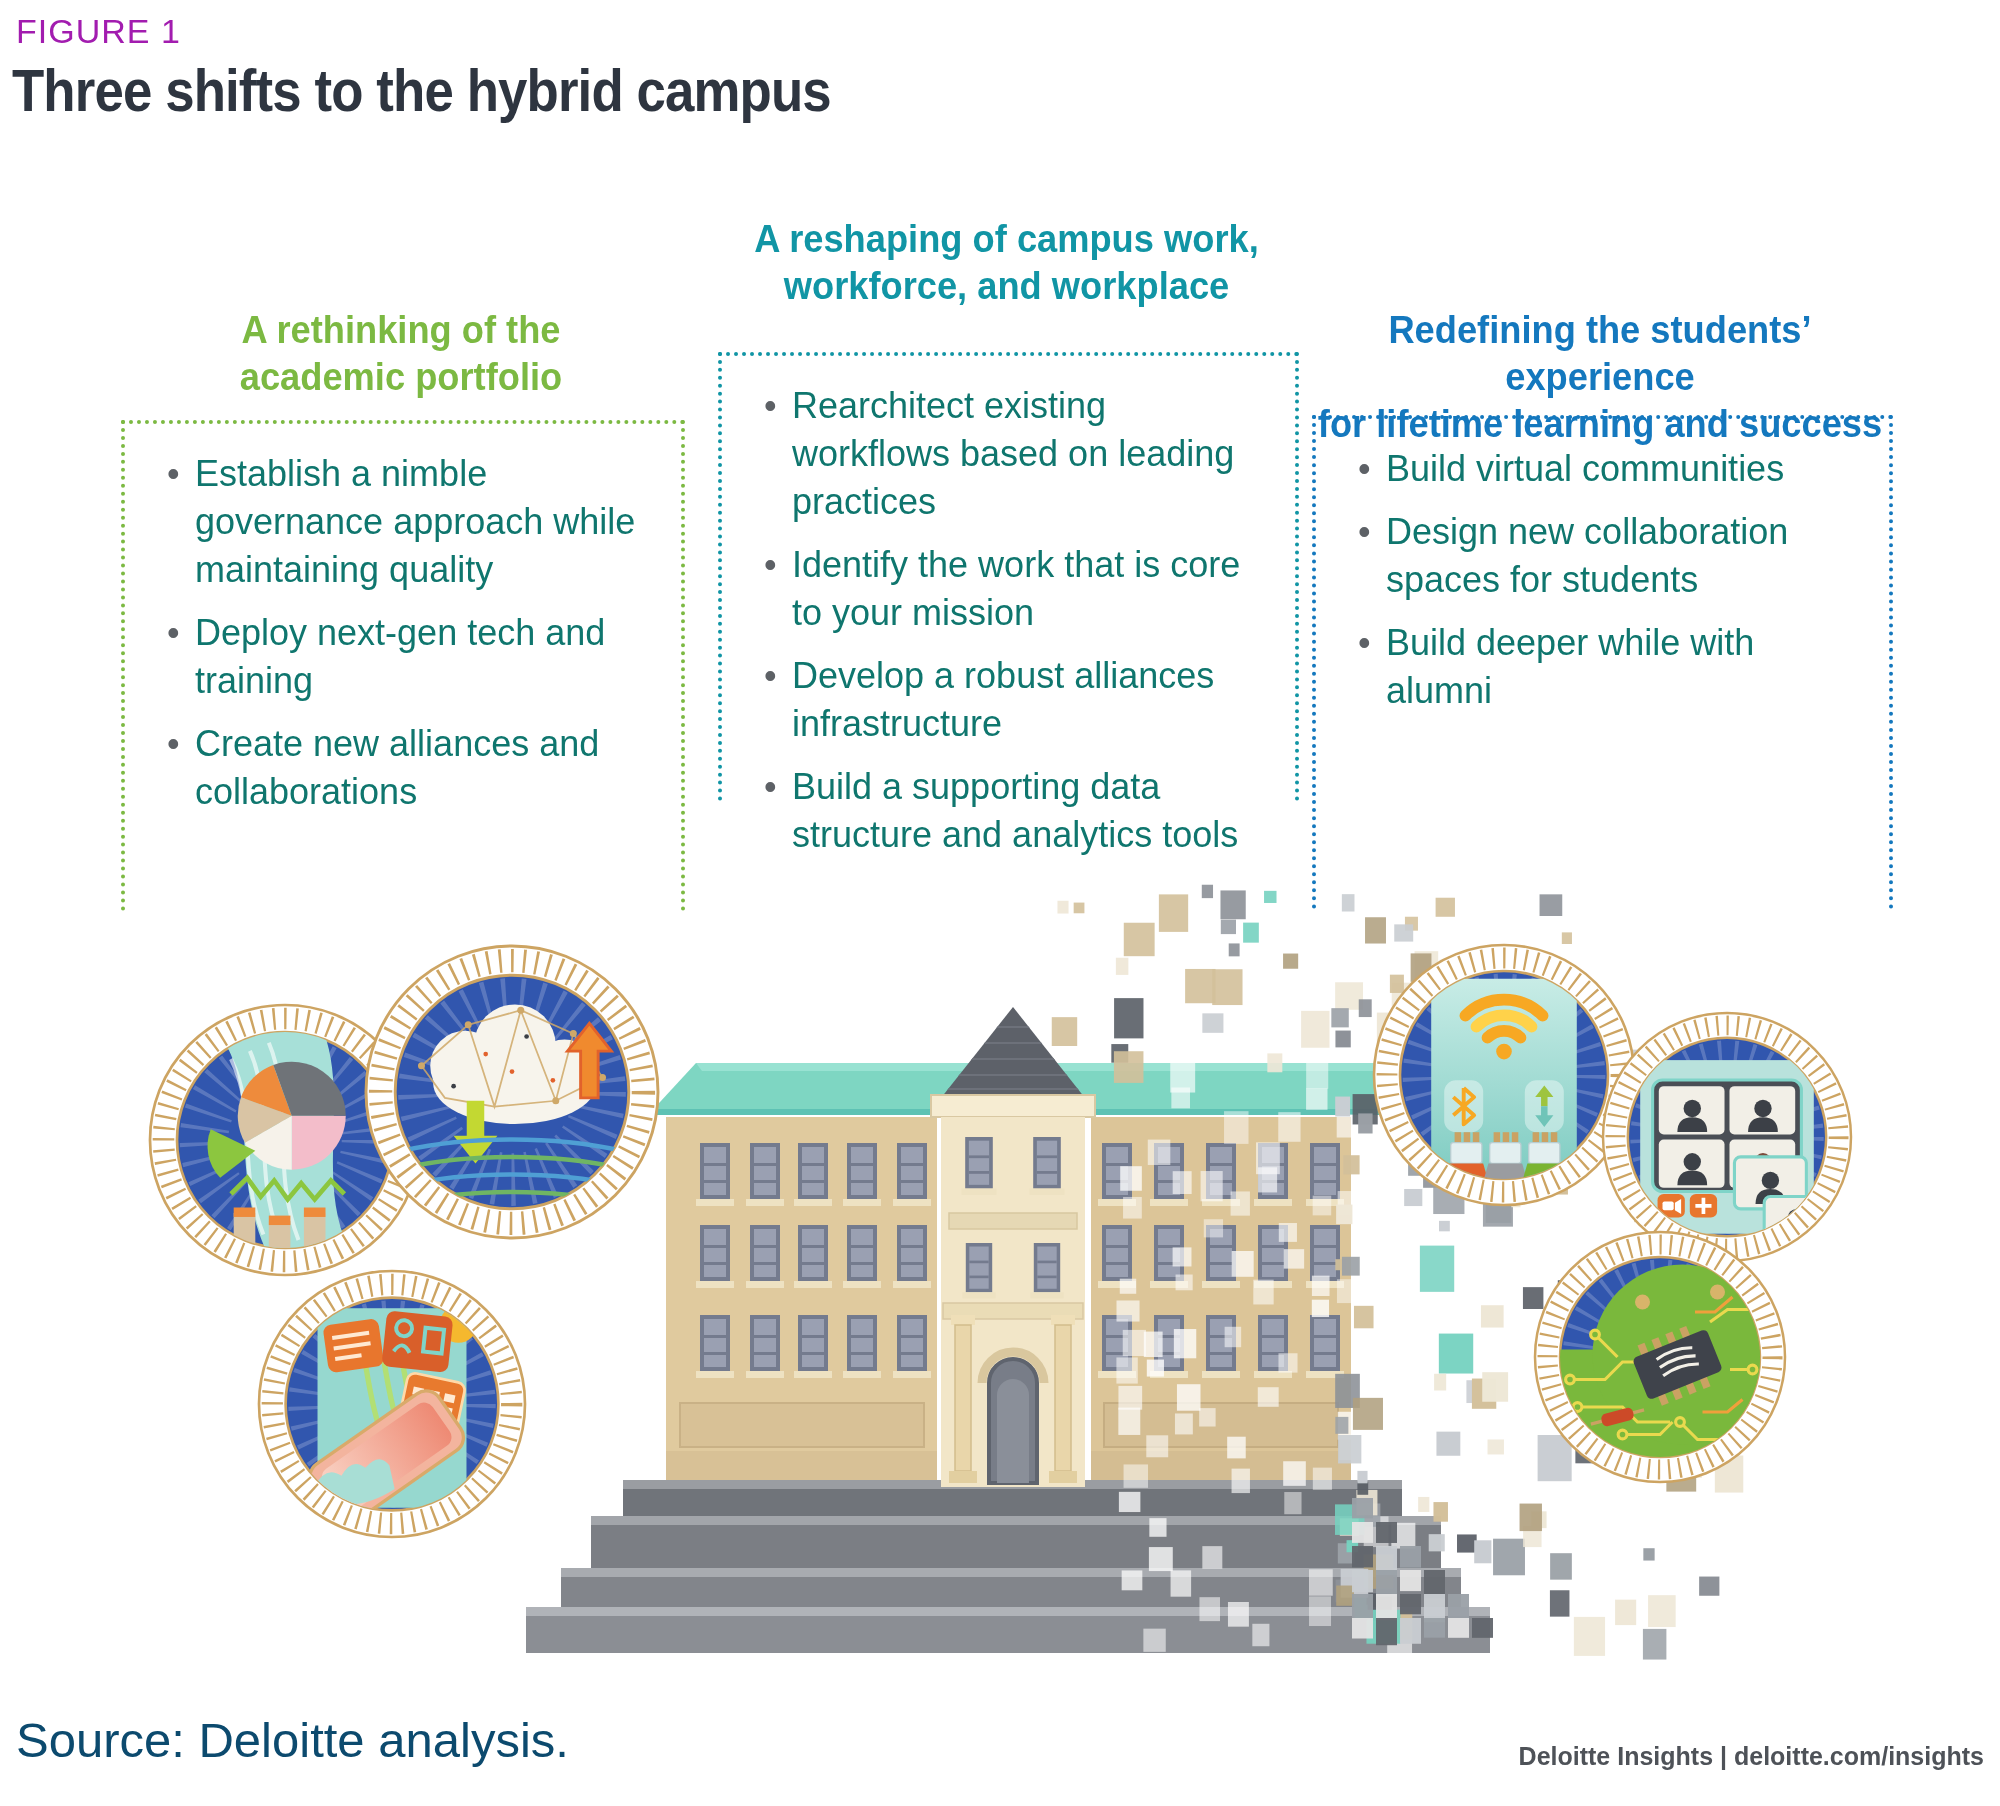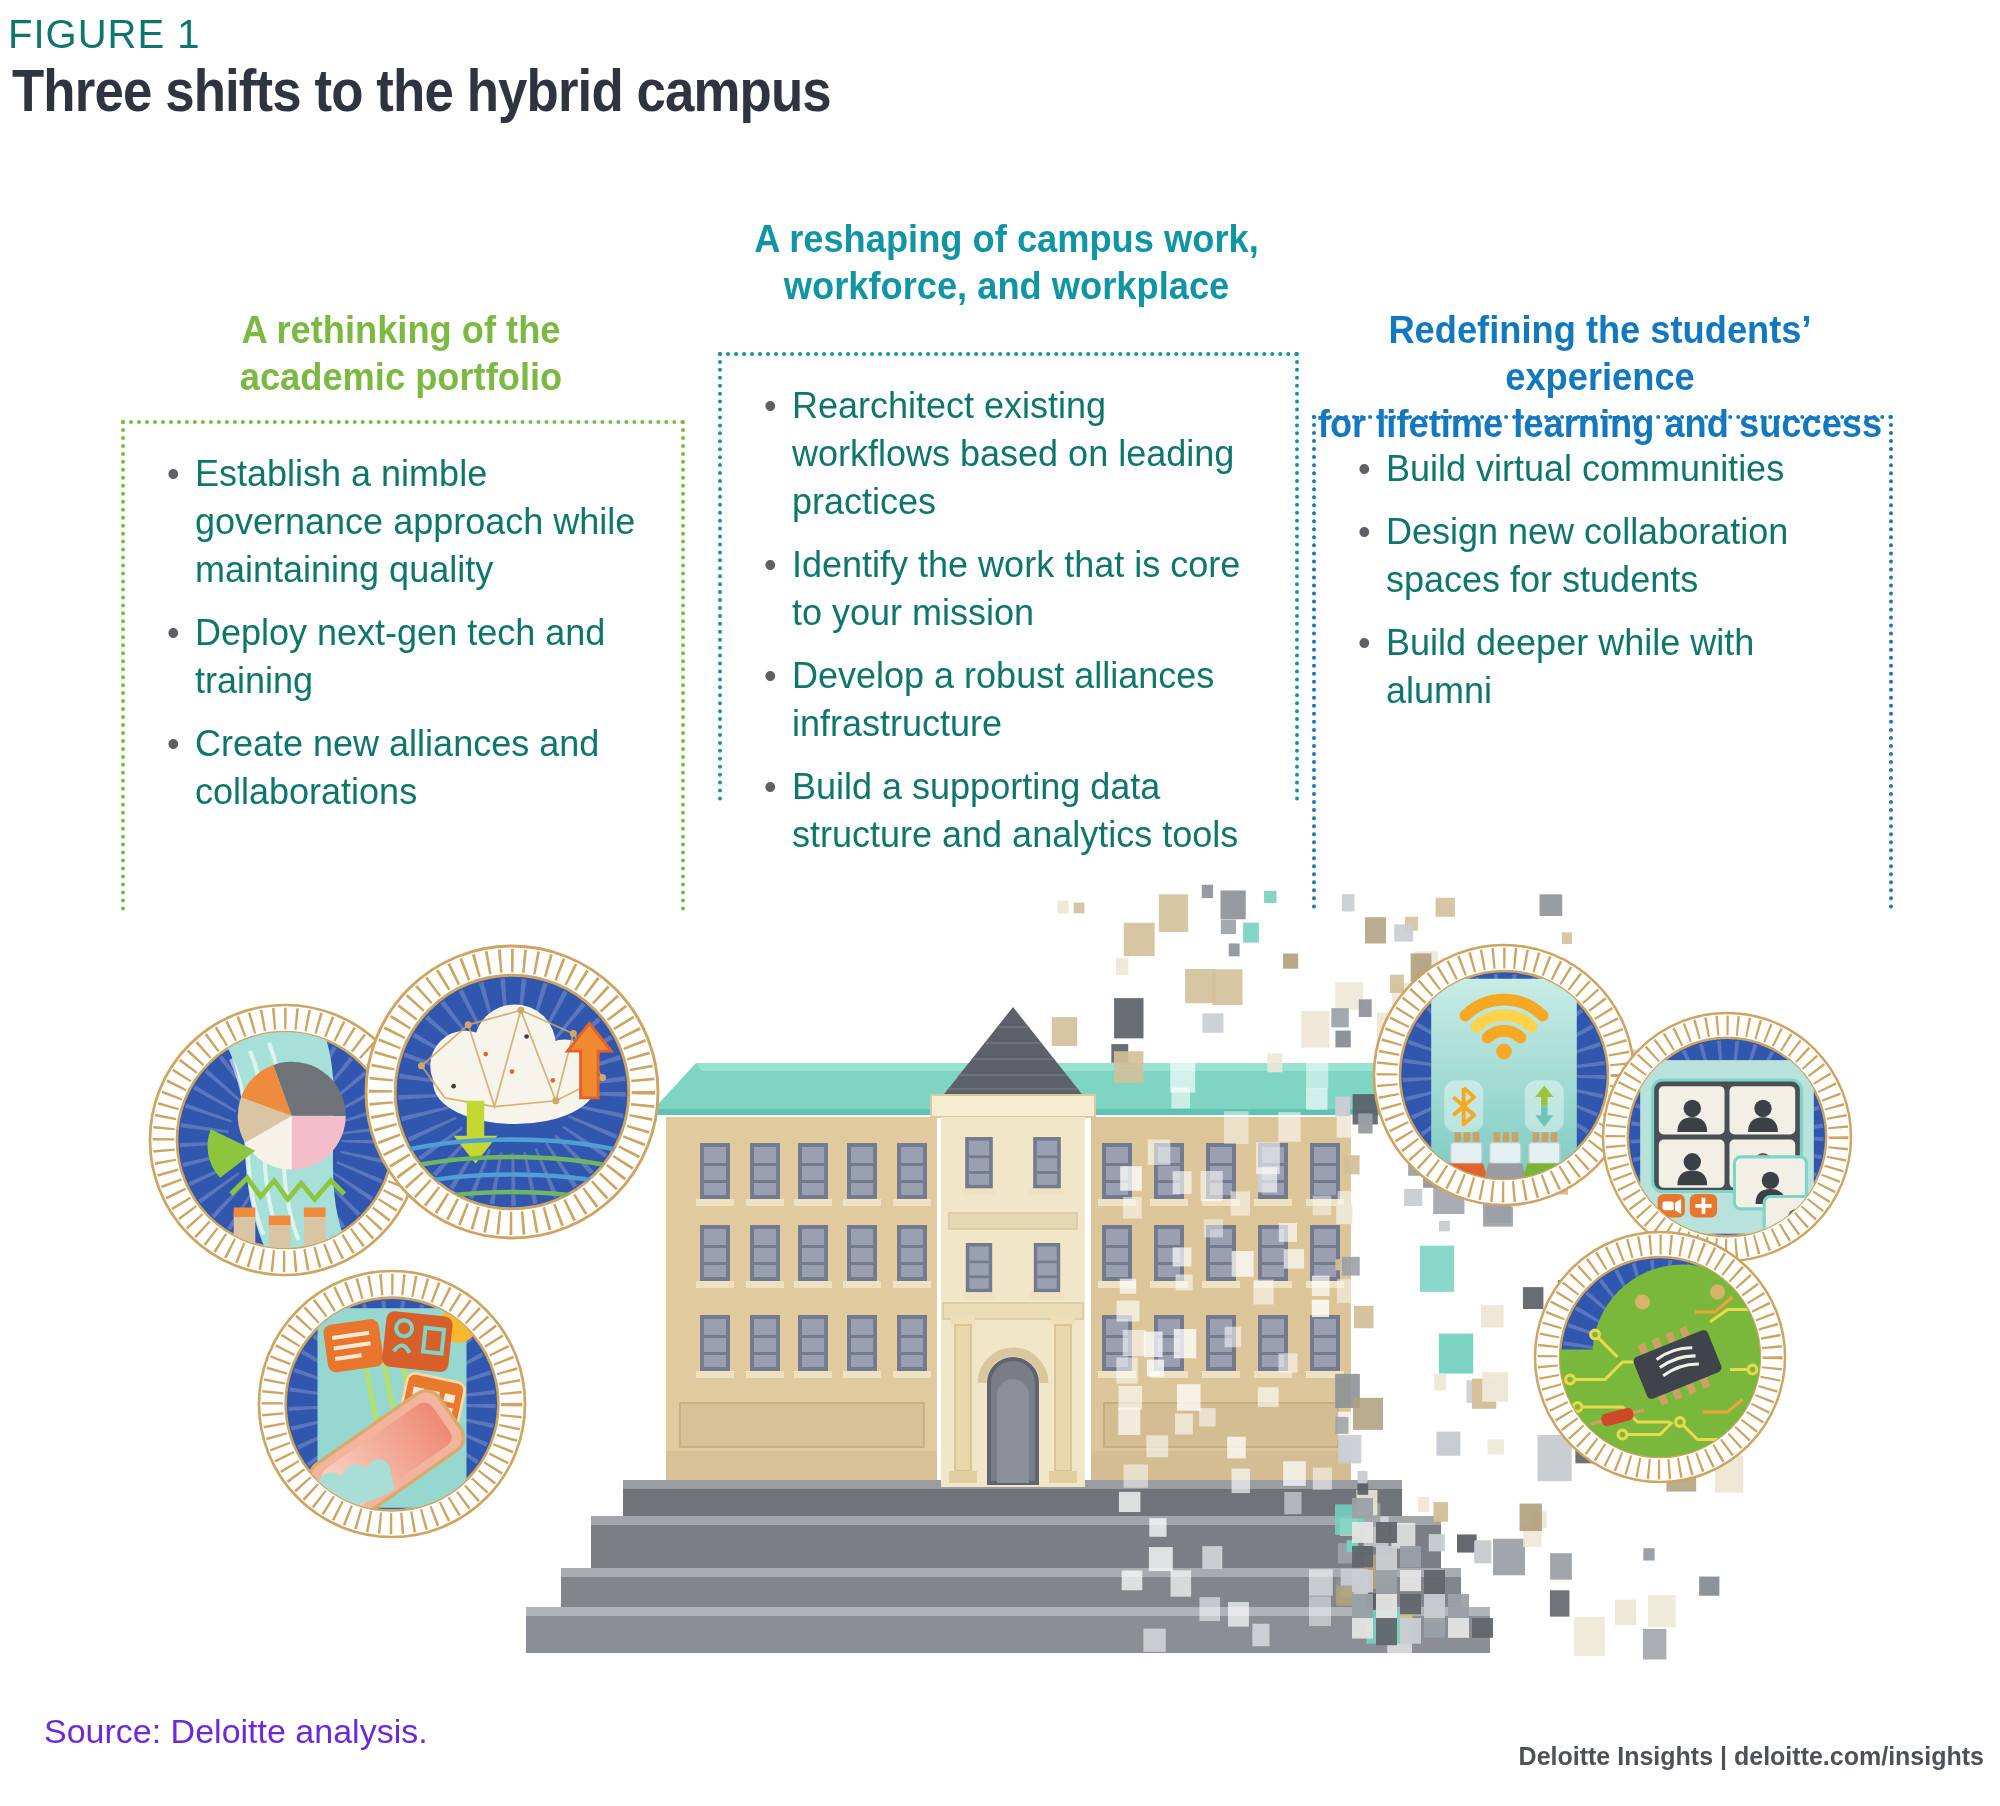--- a/index.html
+++ b/index.html
@@ -1,34 +1,34 @@
 <!DOCTYPE html>
 <html><head>
 <meta charset="utf-8">
 <style>
   html,body{margin:0;padding:0;background:#ffffff;}
   body{font-family:"Liberation Sans","DejaVu Sans",sans-serif;}
   #stage{position:relative;width:2000px;height:1806px;background:#fff;overflow:hidden;}
 
-  .figure-label{position:absolute;left:8px;top:12px;font-size:40px;letter-spacing:1px;
-    color:#0f766e;font-weight:400;}
+  .figure-label{position:absolute;left:16px;top:12px;font-size:34px;letter-spacing:1px;
+    color:#a21caf;font-weight:400;}
   .page-title{position:absolute;left:12px;top:56px;font-size:60px;font-weight:700;
     color:#2e3540;transform:scaleX(.88);transform-origin:left top;letter-spacing:-1px;
     white-space:nowrap;}
 
   .col{position:absolute;}
   .col-header{position:absolute;font-size:39px;font-weight:700;line-height:47px;
     text-align:center;white-space:pre-line;transform:scaleX(.93);transform-origin:center top;}
   .col-box{position:absolute;border-style:dotted;border-width:4px;border-bottom:none;}
   .bullets{list-style:none;margin:0;padding:26px 10px 0 30px;}
   .bullets li{position:relative;padding-left:40px;margin-bottom:15px;font-size:36px;
     line-height:48px;color:#0f766e;white-space:pre-line;}
   .bullets li::before{content:"\2022";position:absolute;left:12px;top:0;color:#5d6166;}
 
-  .source-note{position:absolute;left:16px;top:1712px;font-size:34px;color:#6d28d9;margin-left:28px;}
+  .source-note{position:absolute;left:16px;top:1712px;font-size:49px;color:#0c4a6e;}
   .footer-brand{position:absolute;right:16px;top:1742px;font-size:25px;font-weight:700;
     color:#4e5258;}
 
   #art{position:absolute;left:0;top:0;pointer-events:none;}
 
   
   .wall{fill:#e0ca9e;} .wall2{fill:#dcc598;}
   .win-frame{fill:#747b8e;} .win-glass{fill:#9aa0b2;} .win-mullion{fill:#747b8e;}
   .win-sill{fill:#eee2c2;}
   .cable-c1{fill:#e2622b;} .cable-c2{fill:#9a9ca0;} .cable-c3{fill:#7ab432;}

